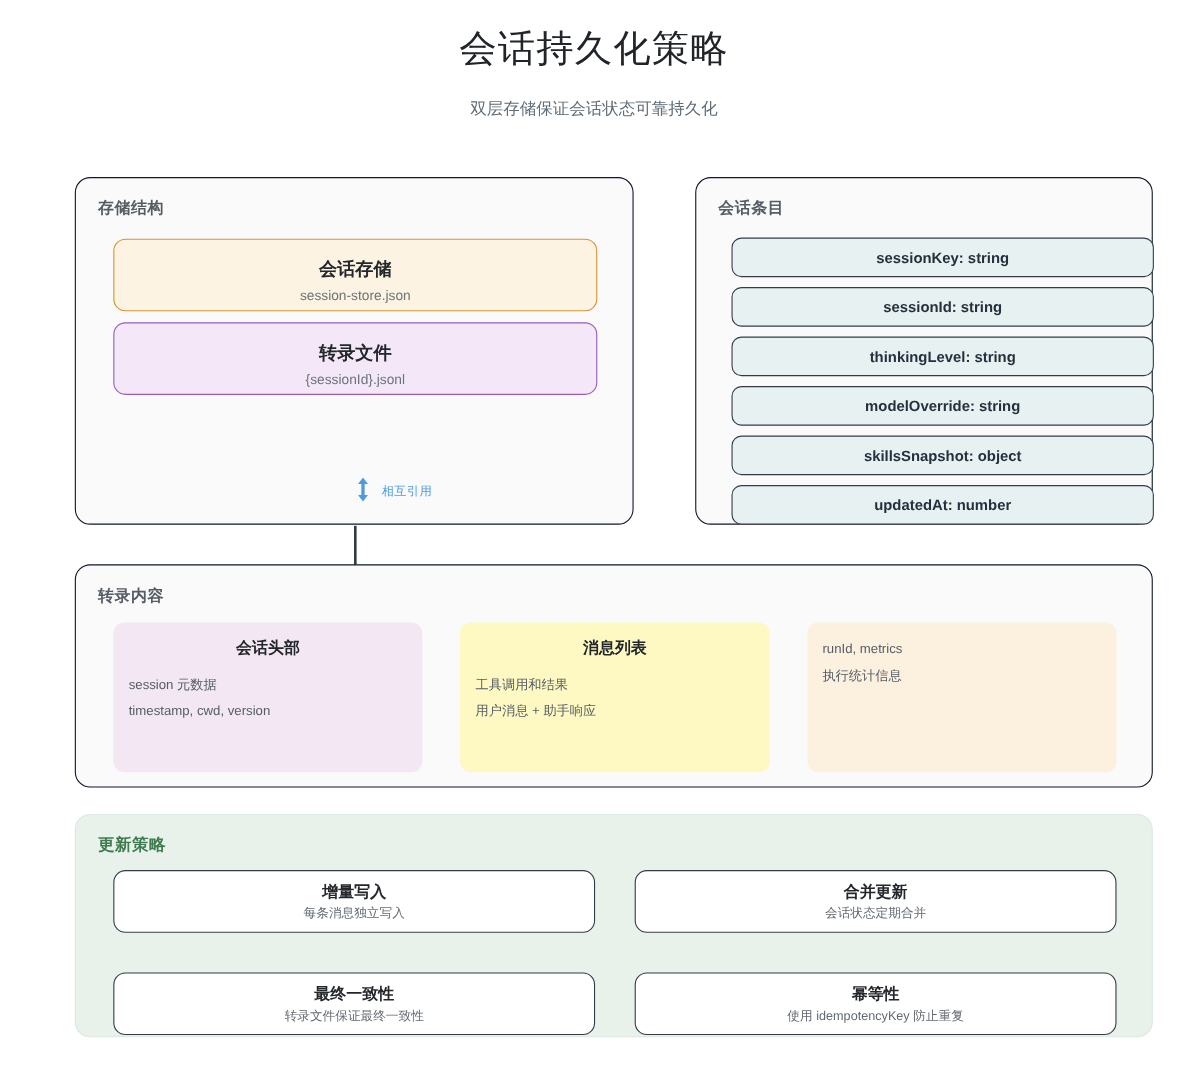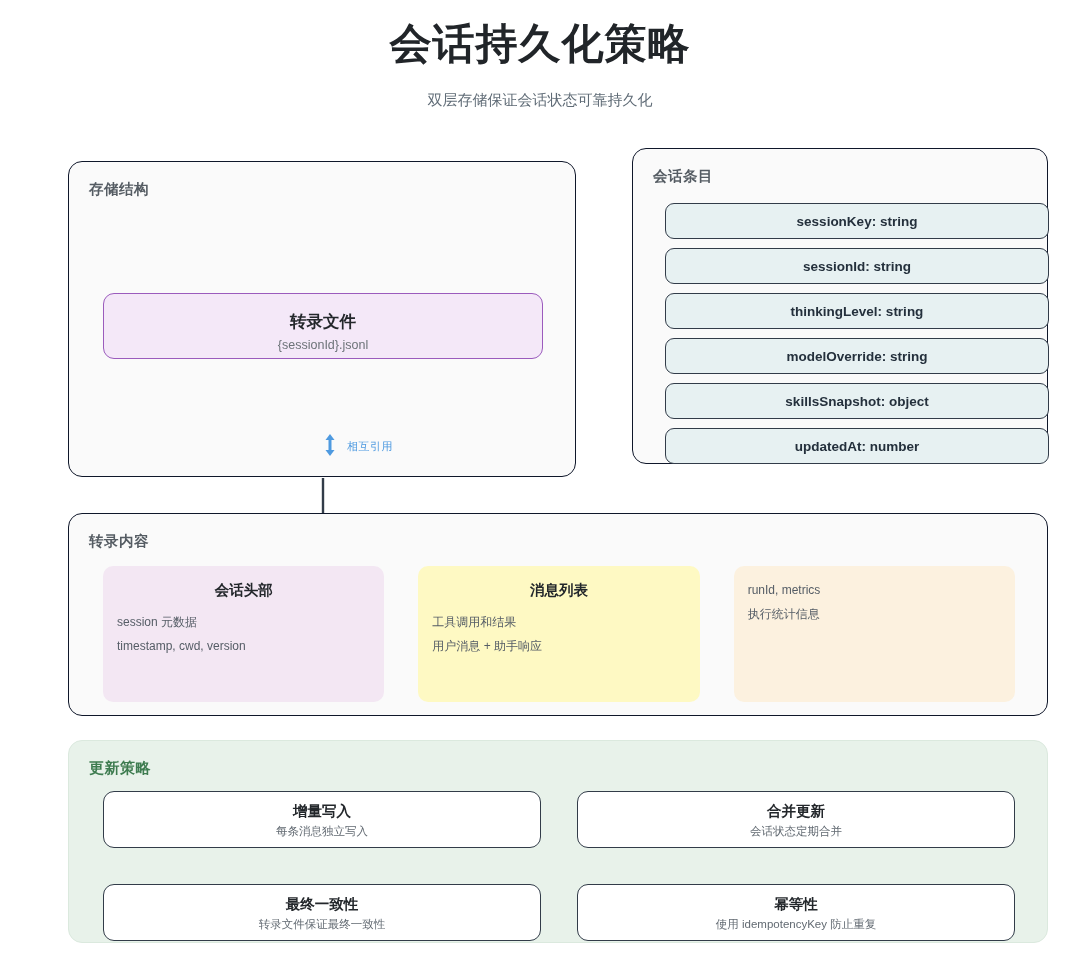--- a/index.html
+++ b/index.html
@@ -8,22 +8,22 @@
     height: 969px;
     background: #ffffff;
     font-family: "Liberation Sans", "DejaVu Sans", sans-serif;
     overflow: hidden;
   }
   .page { position: relative; width: 1080px; height: 969px; }
 
   
   .header { padding-top: 20px; text-align: center; }
   .title {
-    font-size: 42px;
-    font-weight: bold;
+    font-size: 34px;
+    font-weight: normal;
     color: #212529;
     letter-spacing: 1px;
     line-height: 48px;
   }
   .subtitle {
     font-size: 15px;
     color: #5f6b76;
     line-height: 24px;
     margin-top: 20px;
   }
@@ -83,21 +83,21 @@
   .mutual-label {
     position: absolute;
     left: 30px; top: 5px;
     font-size: 11px;
     color: #4e9ae0;
     white-space: nowrap;
     letter-spacing: .5px;
   }
 
   
-  #panel-entry { left: 632px; top: 148px; width: 416px; height: 316px; }
+  #panel-entry { left: 632px; top: 161px; width: 416px; height: 316px; }
   .field-list {
     position: absolute;
     left: 32px; top: 54px;
     width: 384px;
   }
   .field-row {
     height: 36px;
     margin-bottom: 9px;
     background: #e7f1f2;
     border: 1.8px solid #323c49;
@@ -188,20 +188,24 @@
 <div class="page">
 
   <div class="header">
     <div class="title">会话持久化策略</div>
     <div class="subtitle">双层存储保证会话状态可靠持久化</div>
   </div>
 
   <div class="panel" id="panel-storage">
     <div class="panel-title">存储结构</div>
 
+    <div class="store-box" id="box-session-store">
+      <div class="bx-title">会话存储</div>
+      <div class="bx-sub">session-store.json</div>
+    </div>
 
     <div class="store-box" id="box-transcript-file">
       <div class="bx-title">转录文件</div>
       <div class="bx-sub">{sessionId}.jsonl</div>
     </div>
 
     <div class="mutual-wrap">
       <svg width="26" height="22" viewBox="0 0 26 22">
         <line x1="13" y1="3" x2="13" y2="19" stroke="#4e9ae0" stroke-width="3"></line>
         <polygon points="13,0 8.5,6 17.5,6" fill="#4e9ae0"></polygon>

